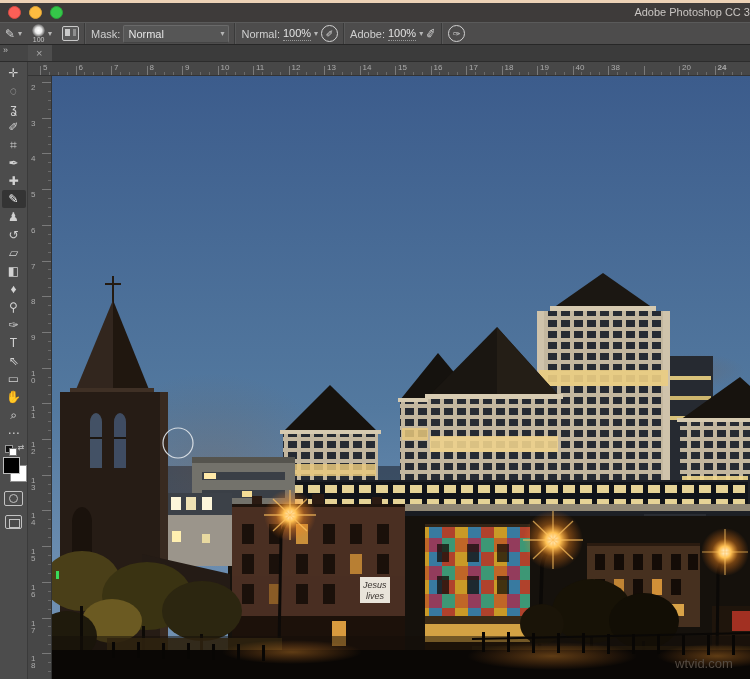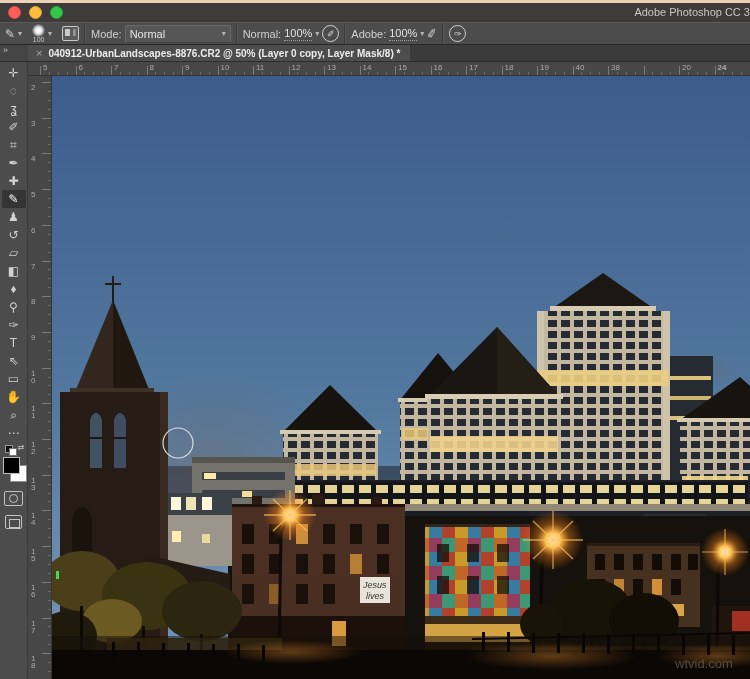--- a/index.html
+++ b/index.html
@@ -105,21 +105,21 @@
       <span class="brush-dot"></span>
       <span class="brush-size">100</span>
     </span>
     <span class="chev">▾</span>
   </div>
   <div class="ob-group">
     <span class="panel-toggle"></span>
   </div>
   <div class="ob-divider"></div>
   <div class="ob-group">
-    <span>Mode:</span>
+    <span>Mask:</span>
     <span class="mode-select">
       <span>Normal</span>
       <span class="chev">▾</span>
     </span>
   </div>
   <div class="ob-divider"></div>
   <div class="ob-group">
     <span>Normal:</span>
     <span class="scrub-val">100%</span>
     <span class="chev">▾</span>
@@ -135,21 +135,20 @@
   <div class="ob-divider"></div>
   <div class="ob-group">
     <span class="circle-icon">✑</span>
   </div>
 </div>
 
 <div class="tabbar">
   <div class="tab-corner">»</div>
   <div class="doc-tab">
     <span class="tab-close">×</span>
-    <span>040912-UrbanLandscapes-8876.CR2 @ 50% (Layer 0 copy, Layer Mask/8) *</span>
   </div>
 </div>
 
 <div class="hruler">
     <span class="hnum" style="left: 15px;">5</span>
     <i class="htick" style="left: 12px;"></i>
     <i class="htick minor" style="left: 20.9px;"></i>
     <i class="htick minor" style="left: 29.8px;"></i>
     <i class="htick minor" style="left: 38.7px;"></i>
     <span class="hnum" style="left: 50.5px;">6</span>

